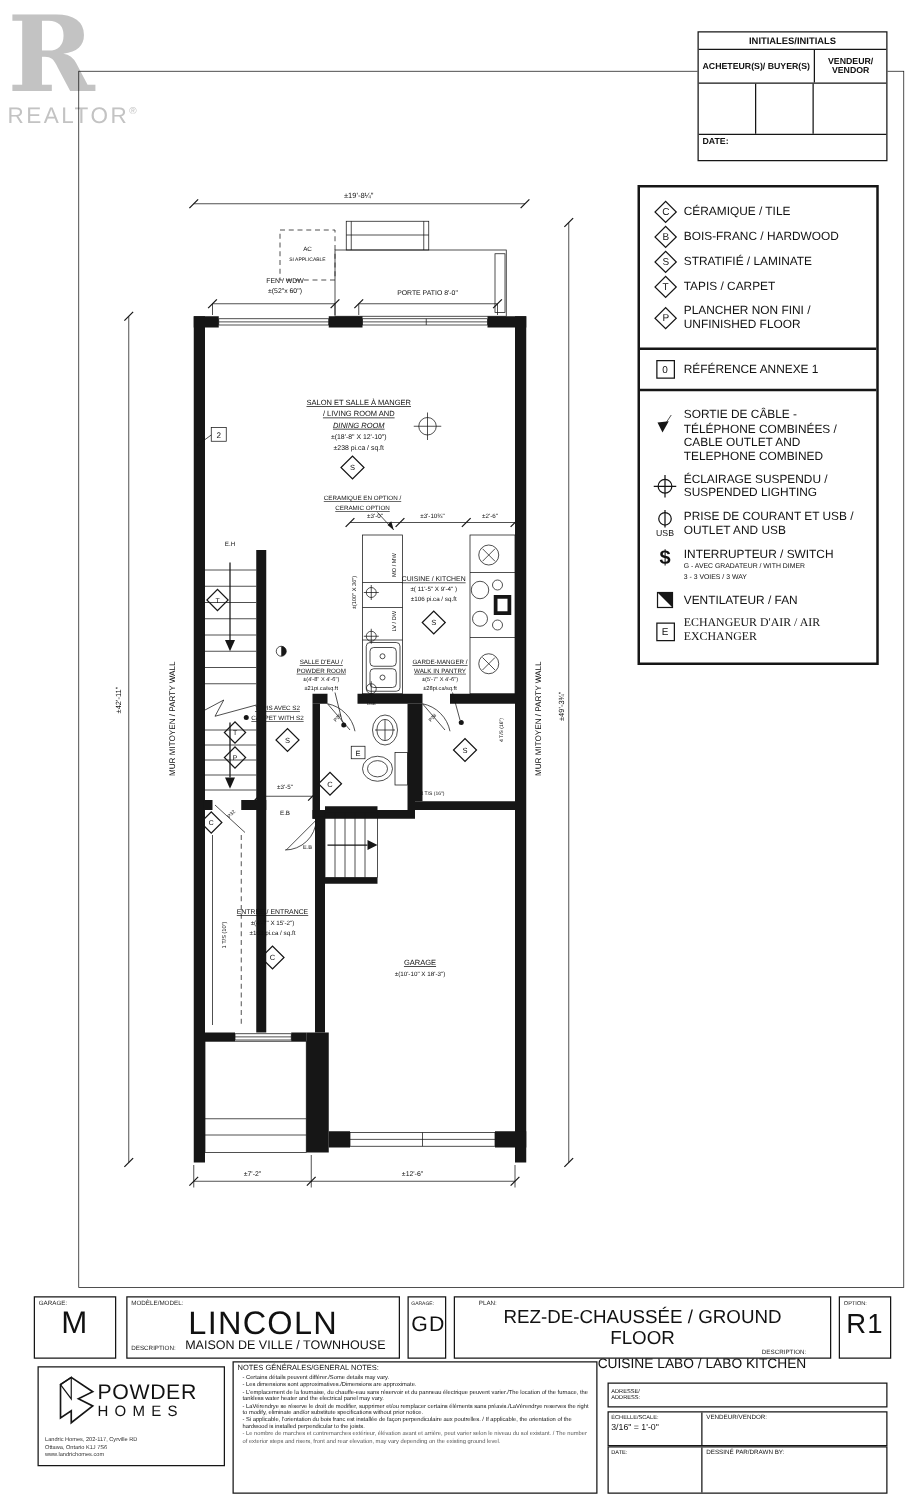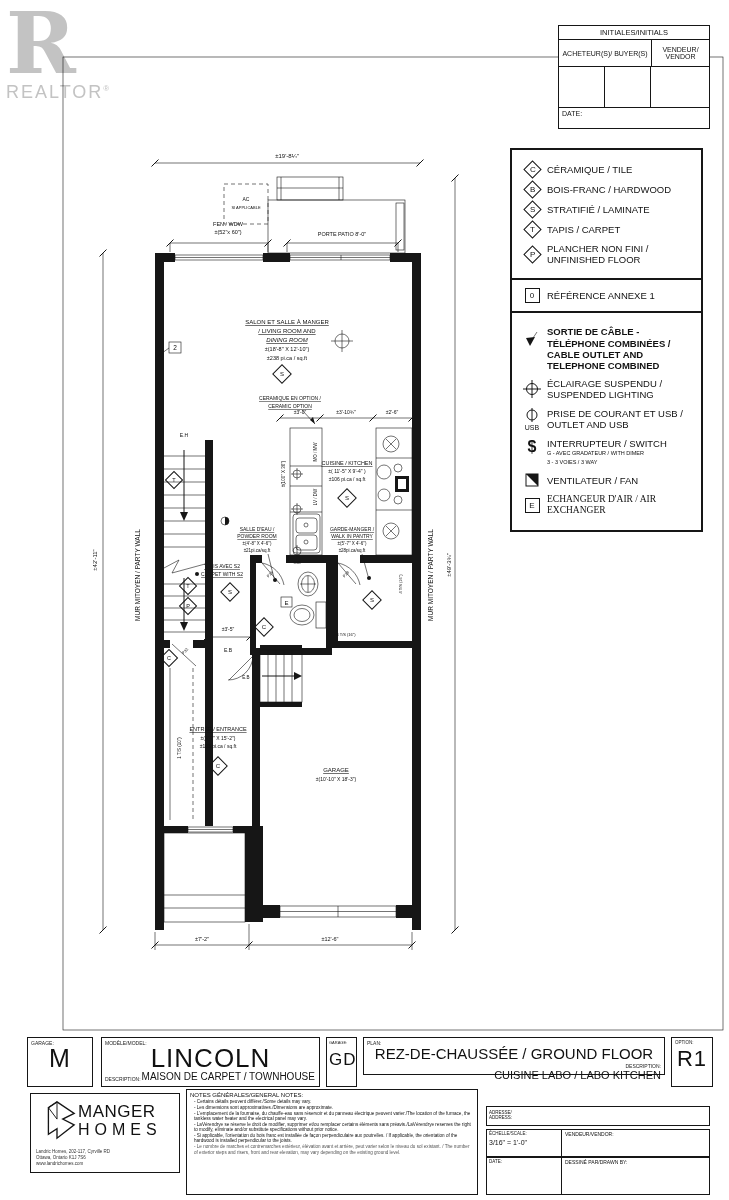--- a/index.html
+++ b/index.html
@@ -17,21 +17,21 @@
   .fl{fill:#161616;stroke:none;}
   text.t{font-family:"Liberation Sans",sans-serif;fill:#111;}
   .t35{font-size:3.5px}.t4{font-size:4px}.t45{font-size:4.5px}.t5{font-size:5px}
   .t55{font-size:5.5px}.t6{font-size:6px}.t65{font-size:6.5px}
   .u{text-decoration:underline;}
   .it{font-style:italic;}
   
   .abox{position:absolute;z-index:2;background:#fff;border:1.5px solid #161616;box-sizing:border-box;}
   .lbl{font-size:5px;color:#222;}
   
-  #initials{left:558px;top:25px;width:152px;height:104px;font-size:7px;}
+  #initials{left:558px;top:25px;width:152px;height:104px;font-size:7px;font-weight:bold;}
   #initials .row{display:flex;border-bottom:1px solid #161616;}
   #initials .tt{justify-content:center;padding:2px 0;font-size:7.5px;}
   #initials .hc{display:flex;align-items:center;justify-content:center;text-align:center;padding:2px 1px;}
   #initials .sig{height:40px;}
   #initials .daterow{border-bottom:none;padding:2px 3px;font-size:7px;}
   
   #legend{left:510px;top:148px;width:193px;border-width:2px;}
   #legend .title{font-size:21px;padding:2px 6px 3px;border-bottom:2px solid #161616;letter-spacing:.5px;}
   #legend .sec{border-bottom:2px solid #161616;padding:6px 5px;}
   #legend .sec:last-child{border-bottom:none;}
@@ -46,28 +46,28 @@
   .usbtxt{font-size:7px;margin-top:0px;}
   
   .tb{display:flex;flex-direction:column;}
   .bigletter{font-size:25px;text-align:center;line-height:1;letter-spacing:1px;}
   #box-m{left:27px;top:1037px;width:66px;height:50px;padding:2px 3px;}
   #box-model{left:101px;top:1037px;width:219px;height:50px;padding:2px 3px;}
   #box-model .name{font-size:26px;text-align:center;line-height:.95;letter-spacing:1px;}
   #box-model .desc{font-size:10px;text-align:center;}
   #box-gd{left:326px;top:1037px;width:31px;height:50px;padding:2px 2px;}
   #box-gd .lbl{font-size:4px;}
-  #box-plan{left:363px;top:1037px;width:302px;height:38px;padding:2px 3px;}
+  #box-plan{left:363px;top:1037px;width:302px;height:50px;padding:2px 19px;}
   #box-plan .name{font-size:15px;text-align:center;line-height:1.1;}
   #box-plan .desc{font-size:11px;text-align:center;}
   #box-option{left:671px;top:1037px;width:42px;height:50px;padding:2px 3px;}
   #box-logo{left:30px;top:1093px;width:150px;height:80px;padding:4px 5px;}
   #logo-top{display:flex;align-items:center;}
   #logo-name .l1{font-size:17px;letter-spacing:.5px;line-height:1;}
-  #logo-name .l2{font-size:16px;letter-spacing:5px;line-height:1.2;}
+  #logo-name .l2{font-size:12px;letter-spacing:5px;line-height:1.2;}
   #logo-addr{font-size:4.5px;color:#333;line-height:1.35;margin-top:5px;}
   #box-notes{left:186px;top:1089px;width:292px;height:106px;padding:2px 3px;font-size:4.6px;line-height:1.22;}
   #box-notes .ntitle{font-size:6px;}
   #box-notes .ni{padding-left:4px;}
   #box-notes .ni::before{content:"- ";}
   #box-notes .blurry{color:#555;filter:blur(.2px);}
   #box-project{left:486px;top:1086px;width:224px;height:17px;display:flex;align-items:center;}
   .stack{font-size:4.5px;line-height:1.1;padding:0 2px;flex:0 0 38px;}
   #box-project .pname{font-size:10.5px;flex:1;text-align:center;}
   #box-address{left:486px;top:1106px;width:224px;height:20px;display:flex;align-items:center;}
@@ -521,21 +521,21 @@
         </div>
     </div>
     <div class="sec">
       <div class="lrow" style="align-items:flex-start;">
         <span class="ic" style="padding-top:4px;">
           <svg width="18" height="18" viewBox="0 0 18 18">
               <line x1="14" y1="2" x2="8" y2="11" class="lt" stroke="#161616"></line>
               <polygon points="3,8 12,7 7,16" fill="#161616"></polygon>
             </svg>
         </span>
-        <span class="tx" style="max-width:140px;font-weight:bold;">SORTIE DE CÂBLE - TÉLÉPHONE COMBINÉES / CABLE OUTLET AND TELEPHONE COMBINED</span>
+        <span class="tx" style="max-width:140px;">SORTIE DE CÂBLE - TÉLÉPHONE COMBINÉES / CABLE OUTLET AND TELEPHONE COMBINED</span>
       </div>
       <div class="lrow">
         <span class="ic">
           <svg width="20" height="20" viewBox="0 0 20 20">
               <circle cx="10" cy="10" r="5.5" fill="none" stroke="#161616"></circle>
               <line x1="1" y1="10" x2="19" y2="10" stroke="#161616"></line>
               <line x1="10" y1="1" x2="10" y2="19" stroke="#161616"></line>
             </svg>
         </span>
         <span class="tx" style="max-width:130px;">ÉCLAIRAGE SUSPENDU / SUSPENDED LIGHTING</span>
@@ -578,21 +578,21 @@
 
   <div id="box-m" class="abox tb">
     <span class="lbl">GARAGE:</span>
     <div class="bigletter">M</div>
   </div>
   <div id="box-model" class="abox tb">
     <span class="lbl">MODÈLE/MODEL:</span>
     <div class="name">LINCOLN</div>
     <div style="display:flex;align-items:flex-end;">
       <span class="lbl">DESCRIPTION:</span>
-      <span class="desc" style="flex:1;">MAISON DE CARPET / TOWNHOUSE</span>
+      <span class="desc" style="flex:1;">MAISON DE VILLE / TOWNHOUSE</span>
     </div>
   </div>
   <div id="box-gd" class="abox tb">
     <span class="lbl">GARAGE:</span>
     <div class="bigletter" style="font-size:17px;margin-top:6px;">GD</div>
   </div>
   <div id="box-plan" class="abox tb">
     <span class="lbl">PLAN:</span>
     <div class="name">REZ-DE-CHAUSSÉE / GROUND FLOOR</div>
     <div style="display:flex;align-items:flex-end;flex-direction:column;">
@@ -605,21 +605,21 @@
     <div class="bigletter" style="font-size:22px;margin-top:3px;">R1</div>
   </div>
 
   <div id="box-logo" class="abox">
     <div id="logo-top">
       <svg width="42" height="46" viewBox="0 0 44 46">
         <path d="M22 3 L40 15 L28 21 L40 27 L22 41 L22 31 L13 37 L13 9 Z" fill="none" stroke="#161616" stroke-width="1.4"></path>
         <path d="M22 3 L22 21 L13 9 Z" fill="none" stroke="#161616" stroke-width="1"></path>
       </svg>
       <div id="logo-name">
-        <div class="l1">MANGER</div>
+        <div class="l1">POWDER</div>
         <div class="l2">HOMES</div>
       </div>
     </div>
     <div id="logo-addr">
       <div>Landric Homes, 202-117, Cyrville RD</div>
       <div>Ottawa, Ontario K1J 7S6</div>
       <div>www.landrichomes.com</div>
     </div>
   </div>
 

